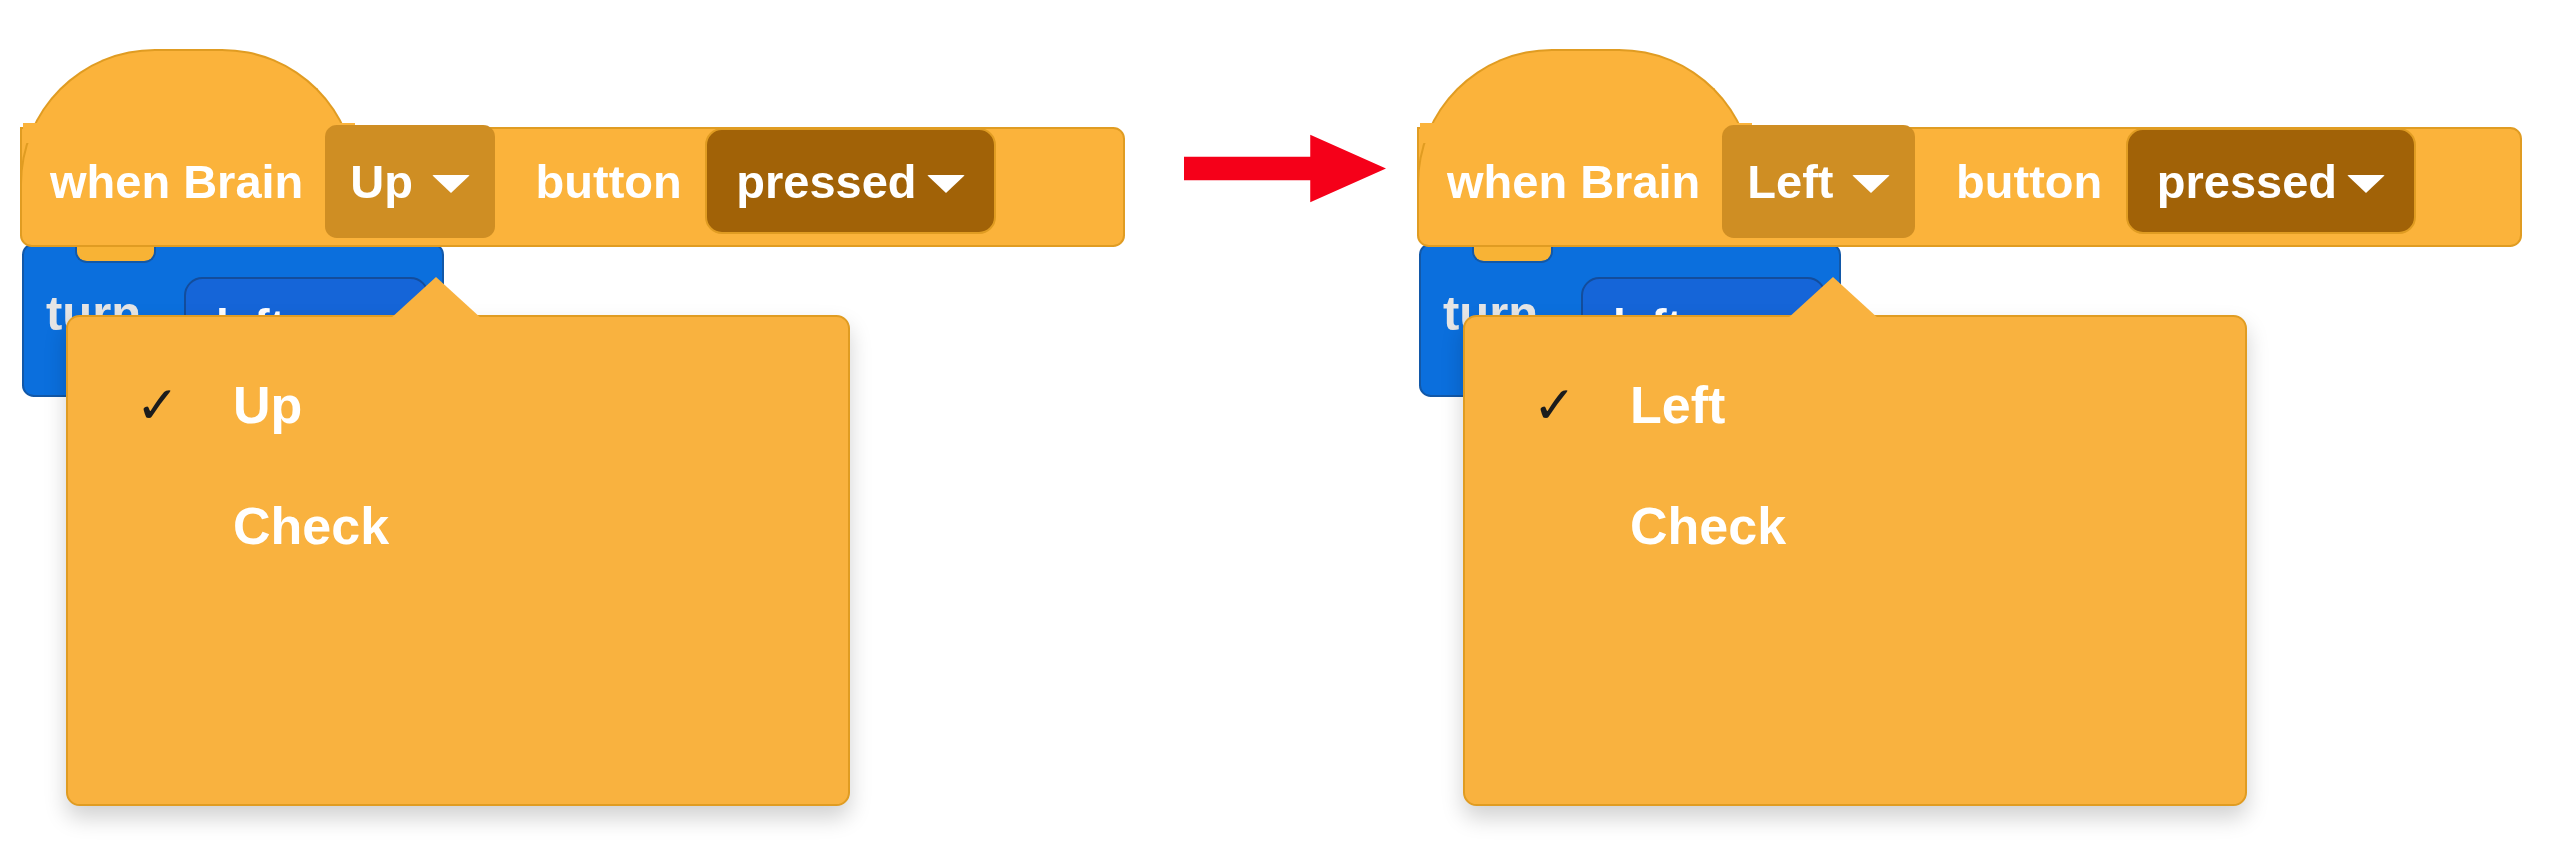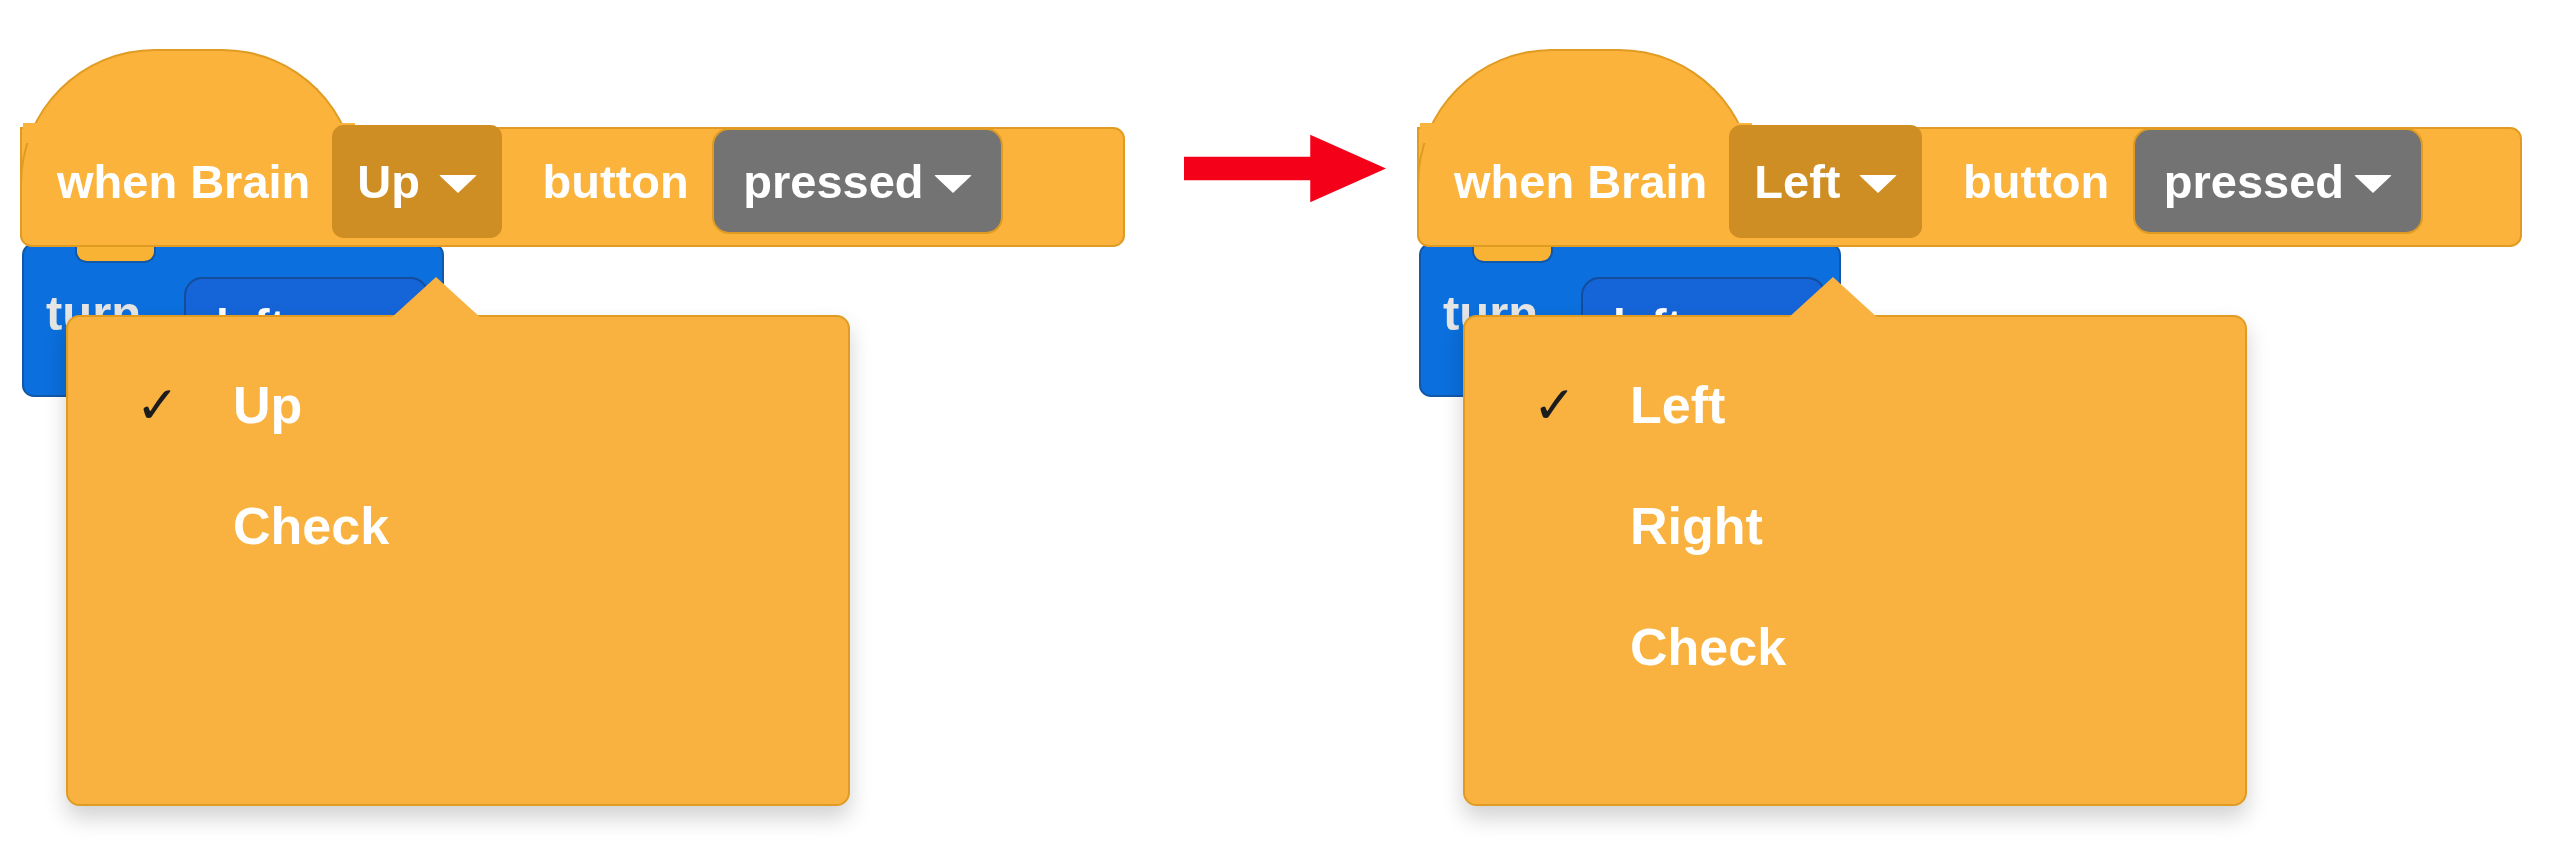--- a/index.html
+++ b/index.html
@@ -123,21 +123,21 @@
   .hat-dome-fill {
     position: absolute;
     left: 2.5px;
     top: 74px;
     width: 332px;
     height: 20px;
     background: #fbb33b;
   }
   .hat-row {
     position: absolute;
-    left: 8px;
+    left: 1px;
     top: 78px;
     width: 1105px;
     height: 108px;
     display: flex;
     align-items: center;
     padding-left: 29px;
     box-sizing: border-box;
     gap: 0px;
   }
   .hat-text {
@@ -169,21 +169,21 @@
     white-space: nowrap;
     line-height: 1;
   }
 
   
   .dd-outline {
     display: inline-flex;
     align-items: center;
     justify-content: center;
     gap: 10px;
-    background: #737373;
+    background: #a16207;
     border: 2.5px solid #e09c22;
     border-radius: 17px;
     height: 106px;
     padding: 0 29px;
     box-sizing: border-box;
   }
   .dd-outline .dd-text {
     color: #ffffff;
     font-size: 47px;
     font-weight: bold;
@@ -363,24 +363,20 @@
 
     <div class="menu">
       <div class="menu-pointer"></div>
       <div class="menu-items">
         <div class="menu-item">
           <span class="menu-check">✓</span>
           <span class="menu-label">Left</span>
         </div>
         <div class="menu-item">
 
-          <span class="menu-label">Right</span>
-        </div>
-        <div class="menu-item">
-
           <span class="menu-label">Check</span>
         </div>
       </div>
     </div>
   </div>
 
 </div>
 
 
 </body></html>

